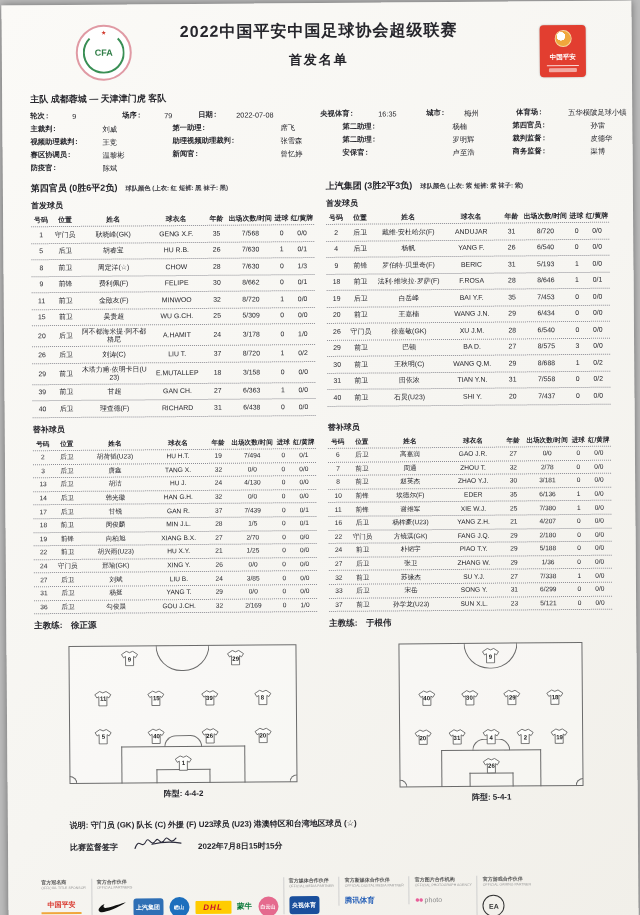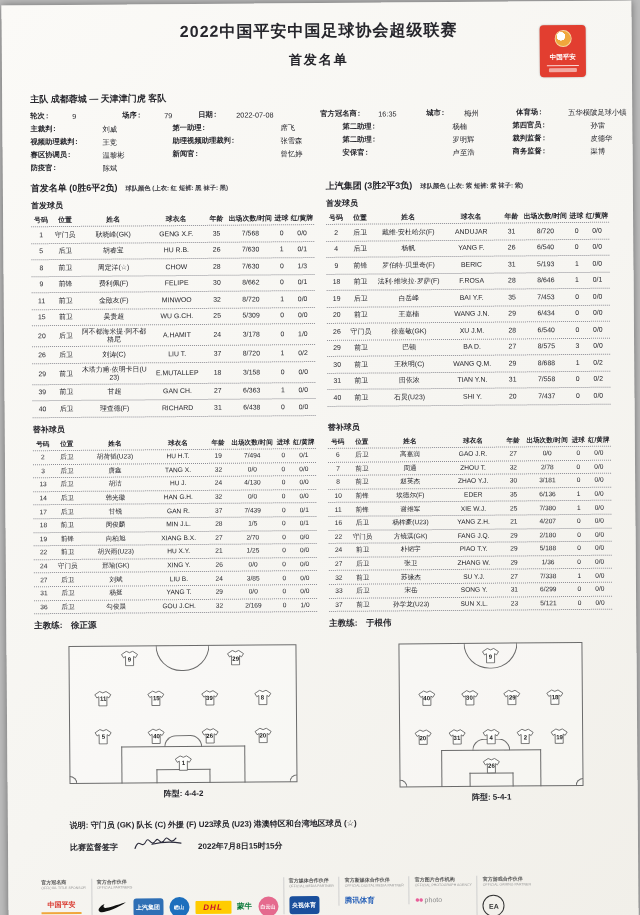--- a/index.html
+++ b/index.html
@@ -113,20 +113,25 @@
   .logo-ic .dots{color:#e8609a;font-size:8px;letter-spacing:-1px;font-weight:700;}
   .nike-svg{width:30px;height:12px;}
 </style>
 </head>
 <body>
 
 <div class="stage">
   <div class="paper">
 
     <div class="header">
+      <div class="cfa">
+        <span class="star">★</span>
+        <span class="wreath"></span>
+        <span class="cfa-txt">CFA</span>
+      </div>
       <div class="titles">
         <div class="title">2022中国平安中国足球协会超级联赛</div>
         <div class="subtitle">首发名单</div>
       </div>
       <div class="badge">
         <span class="b-ball"></span>
         <span class="b-txt">中国平安</span>
         <span class="b-line"></span>
         <span class="b-sub"></span>
       </div>
@@ -135,21 +140,21 @@
     <div class="teams-line">主队 成都蓉城 — 天津津门虎 客队</div>
 
     <div class="info">
       <div class="info-row r1" id="meta-row">
           <span class="ilabel">轮次:</span>
           <span class="ivalue">9</span>
           <span class="ilabel">场序:</span>
           <span class="ivalue">79</span>
           <span class="ilabel">日期:</span>
           <span class="ivalue">2022-07-08</span>
-          <span class="ilabel">官方冠名商:</span>
+          <span class="ilabel">央视体育:</span>
           <span class="ivalue">16:35</span>
           <span class="ilabel">城市:</span>
           <span class="ivalue">梅州</span>
           <span class="ilabel">体育场:</span>
           <span class="ivalue">五华横陂足球小镇</span>
         </div>
       <div id="officials">
           <div class="info-row rx">
             <span class="ilabel">主裁判:</span>
             <span class="ivalue">刘威</span>
@@ -183,21 +188,21 @@
           <div class="info-row rx">
             <span class="ilabel">防疫官:</span>
             <span class="ivalue">陈斌</span>
           </div>
         </div>
     </div>
 
     <div class="grid2">
       <div class="team-col">
         <div class="team-head">
-          <span class="team-name">首发名单 (0胜6平2负)</span>
+          <span class="team-name">第四官员 (0胜6平2负)</span>
           <span class="team-colors">球队颜色 (上衣: 红 短裤: 黑 袜子: 黑)</span>
         </div>
         <div class="sec-label">首发球员</div>
         <div class="ptable starters">
             <div class="trow thead">
               <span class="tcell c0">号码</span>
               <span class="tcell c1">位置</span>
               <span class="tcell c2">姓名</span>
               <span class="tcell c3">球衣名</span>
               <span class="tcell c4">年龄</span>

